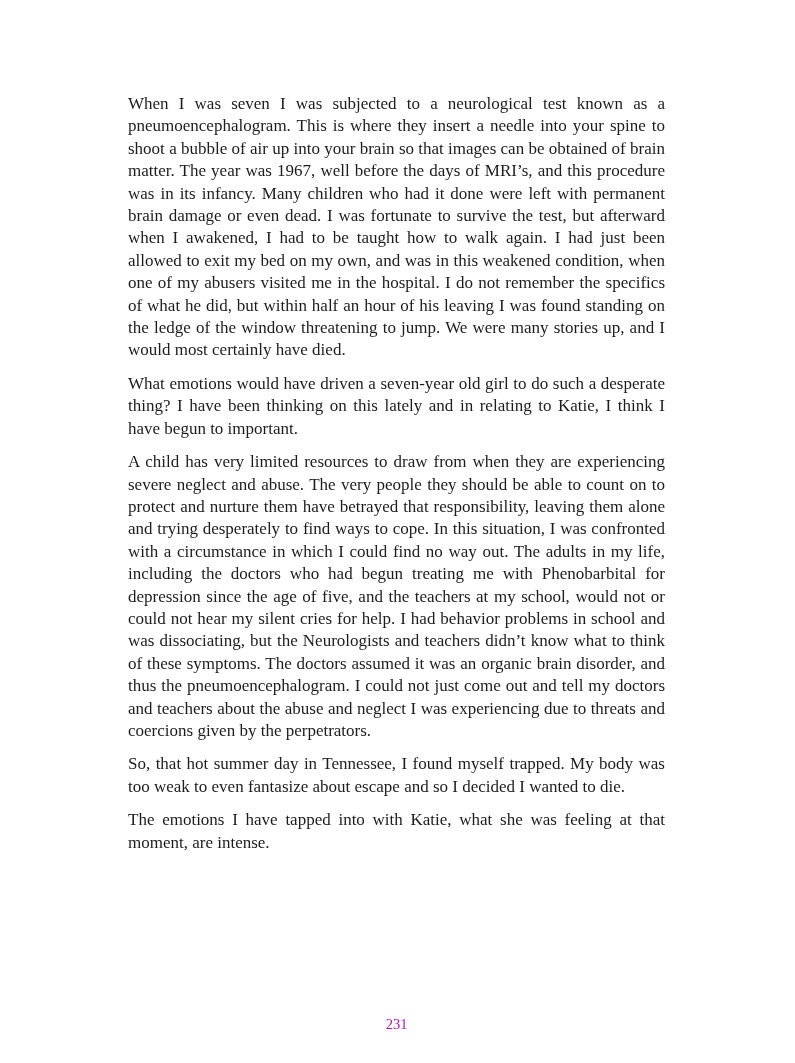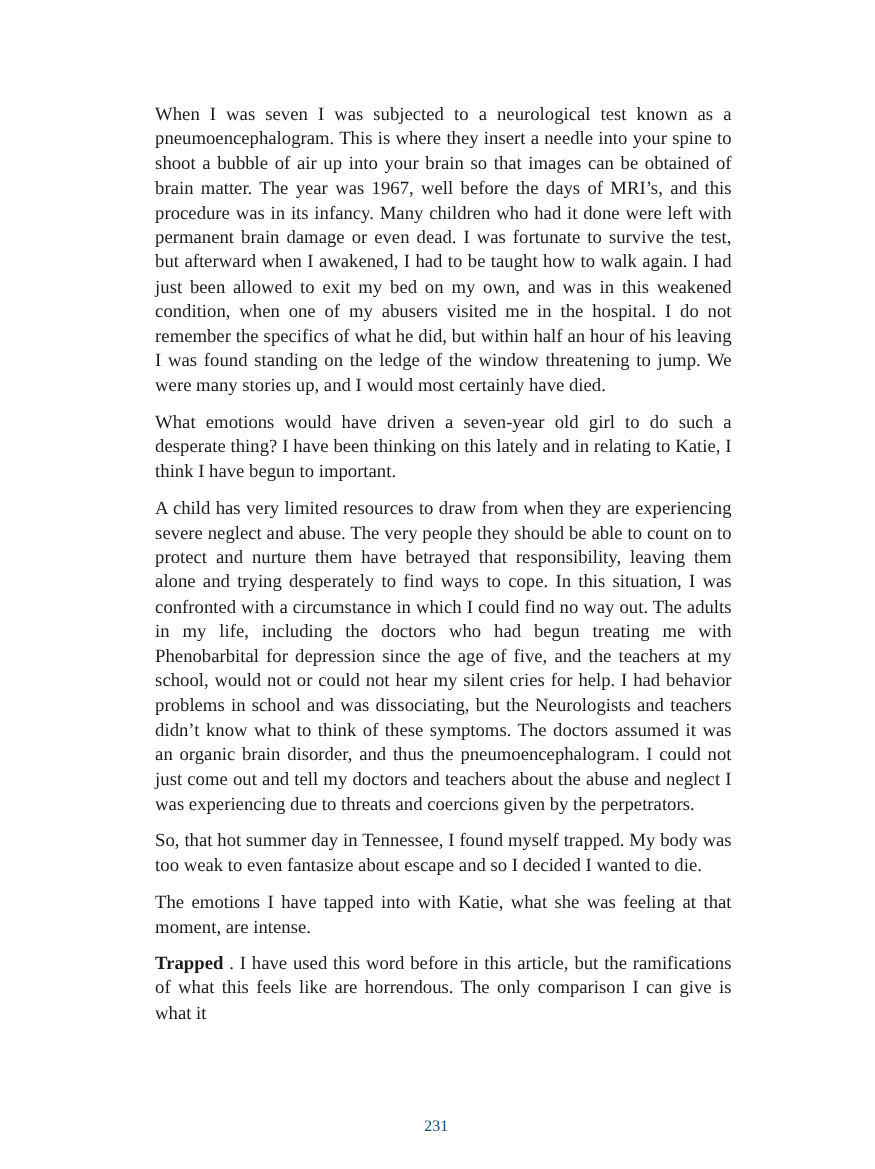--- a/index.html
+++ b/index.html
@@ -19,43 +19,42 @@
     position: absolute;
     left: 128px;
     top: 93px;
     width: 537px;
     color: #1c1c1c;
     font-size: 17px;
     line-height: 22.4px;
     text-align: justify;
   }
   .text-block p {
-    margin: 0 0 11px 13px;
+    margin: 0 0 11px 0;
     padding: 0;
   }
   .text-block p strong {
     font-weight: bold;
   }
   .page-number {
     position: absolute;
     left: 128px;
     top: 1015px;
     width: 537px;
     text-align: center;
-    color: #0c4a6e;
+    color: #a21caf;
     font-size: 14.5px;
     line-height: 18px;
   }
 </style>
 </head>
 <body>
 
 <div class="page">
   <div class="text-block" id="paragraphs-host">
       <p>When I was seven I was subjected to a neurological test known as a pneumoencephalogram. This is where they insert a needle into your spine to shoot a bubble of air up into your brain so that images can be obtained of brain matter. The year was 1967, well before the days of MRI’s, and this procedure was in its infancy. Many children who had it done were left with permanent brain damage or even dead. I was fortunate to survive the test, but afterward when I awakened, I had to be taught how to walk again. I had just been allowed to exit my bed on my own, and was in this weakened condition, when one of my abusers visited me in the hospital. I do not remember the specifics of what he did, but within half an hour of his leaving I was found standing on the ledge of the window threatening to jump. We were many stories up, and I would most certainly have died.</p>
       <p>What emotions would have driven a seven-year old girl to do such a desperate thing? I have been thinking on this lately and in relating to Katie, I think I have begun to important.</p>
       <p>A child has very limited resources to draw from when they are experiencing severe neglect and abuse. The very people they should be able to count on to protect and nurture them have betrayed that responsibility, leaving them alone and trying desperately to find ways to cope. In this situation, I was confronted with a circumstance in which I could find no way out. The adults in my life, including the doctors who had begun treating me with Phenobarbital for depression since the age of five, and the teachers at my school, would not or could not hear my silent cries for help. I had behavior problems in school and was dissociating, but the Neurologists and teachers didn’t know what to think of these symptoms. The doctors assumed it was an organic brain disorder, and thus the pneumoencephalogram. I could not just come out and tell my doctors and teachers about the abuse and neglect I was experiencing due to threats and coercions given by the perpetrators.</p>
       <p>So, that hot summer day in Tennessee, I found myself trapped. My body was too weak to even fantasize about escape and so I decided I wanted to die.</p>
       <p>The emotions I have tapped into with Katie, what she was feeling at that moment, are intense.</p>
-      <p><strong>Trapped</strong> . I have used this word before in this article, but the ramifications of what this feels like are horrendous. The only comparison I can give is what it</p>
     </div>
   <div class="page-number">231</div>
 </div>
 
 </body></html>

